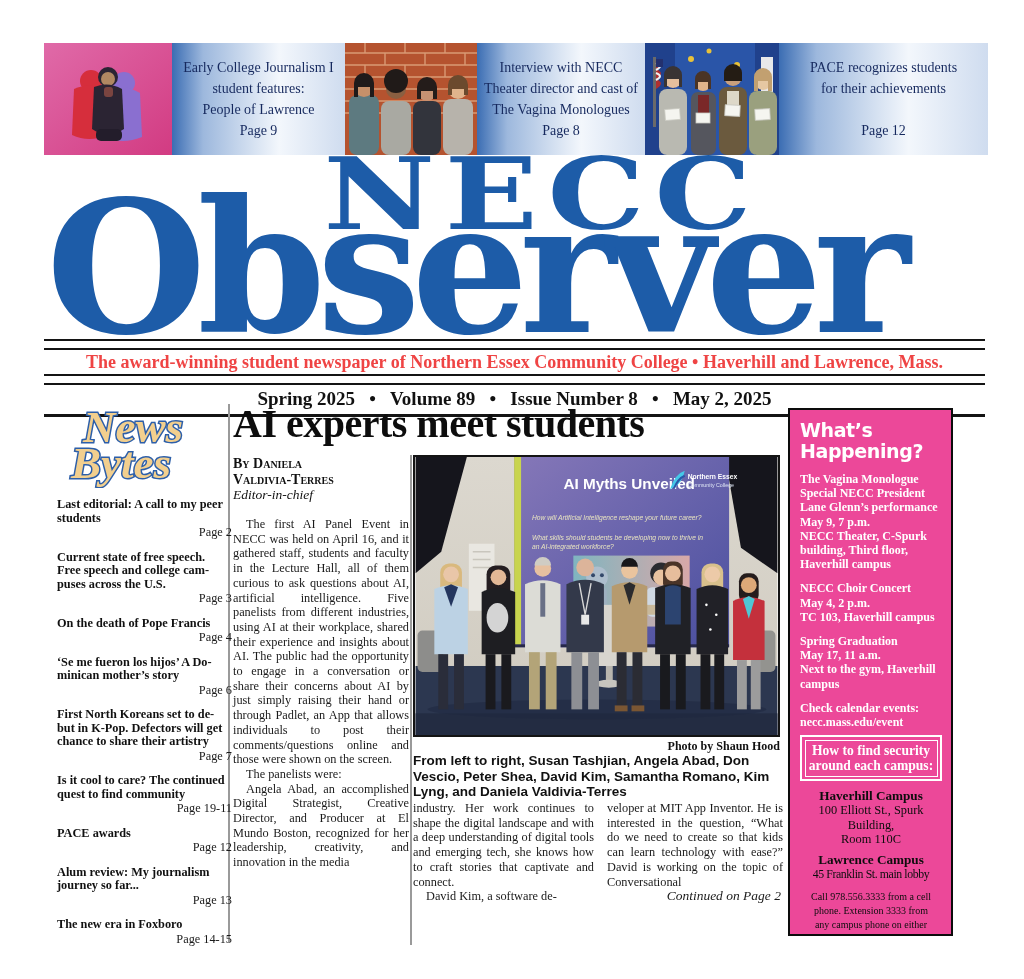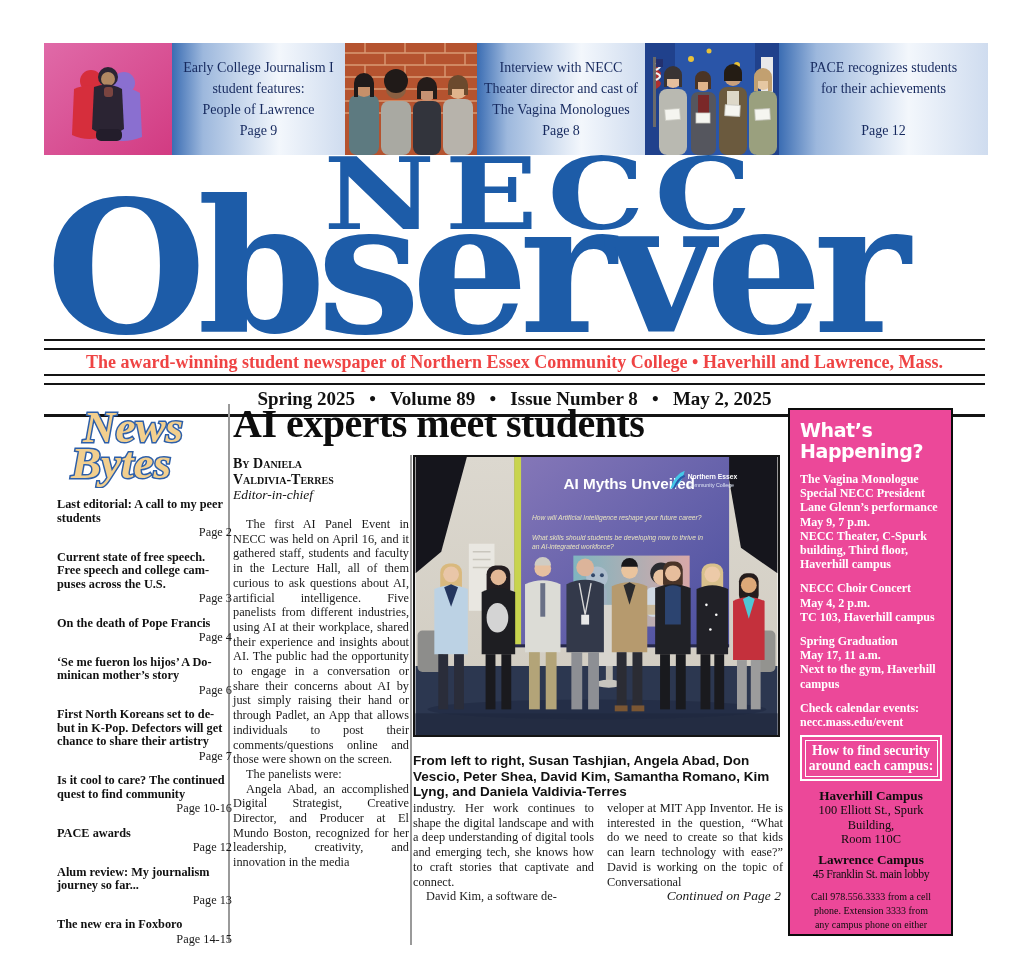--- a/index.html
+++ b/index.html
@@ -236,21 +236,21 @@
     </div>
     <div class="nb-item">
       <div class="nb-title pre">First North Koreans set to de-
 but in K-Pop. Defectors will get
 chance to share their artistry</div>
       <div class="nb-page">Page 7</div>
     </div>
     <div class="nb-item">
       <div class="nb-title pre">Is it cool to care? The continued
 quest to find community</div>
-      <div class="nb-page">Page 10-16</div>
+      <div class="nb-page">Page 19-11</div>
     </div>
     <div class="nb-item">
       <div class="nb-title pre">PACE awards</div>
       <div class="nb-page">Page 12</div>
     </div>
     <div class="nb-item">
       <div class="nb-title pre">Alum review: My journalism
 journey so far...</div>
       <div class="nb-page">Page 13</div>
     </div>
@@ -411,20 +411,21 @@
           <circle cx="0" cy="130" r="8" fill="#dca878"></circle>
           <path d="M-16,146 Q0,138 16,146 L16,206 L-16,206 Z" fill="#c4303c"></path>
           <path d="M-6,144 L0,141 L6,144 L0,164 Z" fill="#4fc7d4"></path>
           <rect x="-12" y="206" width="10" height="50" fill="#9c9c9c"></rect>
             <rect x="2" y="206" width="10" height="50" fill="#9c9c9c"></rect>
         </g>
       </g>
     </svg>
   </div>
 
+  <div class="credit">Photo by Shaun Hood</div>
   <div class="caption">From left to right, Susan Tashjian, Angela Abad, Don Vescio, Peter Shea, David Kim, Samantha Romano, Kim Lyng, and Daniela Valdivia-Terres</div>
 
   <div class="cols23">
     <div class="col2 bodycopy">
       <p class="noindent">industry. Her work continues to shape the digital landscape and with a deep understanding of digital tools and emerging tech, she knows how to craft stories that captivate and connect.</p>
       <p>David Kim, a software de-</p>
     </div>
     <div class="col3 bodycopy">
       <p class="noindent">veloper at MIT App Inventor. He is interested in the question, “What do we need to create so that kids can learn technology with ease?” David is working on the topic of Conversational</p>
       <p class="continued noindent">Continued on Page 2</p>

